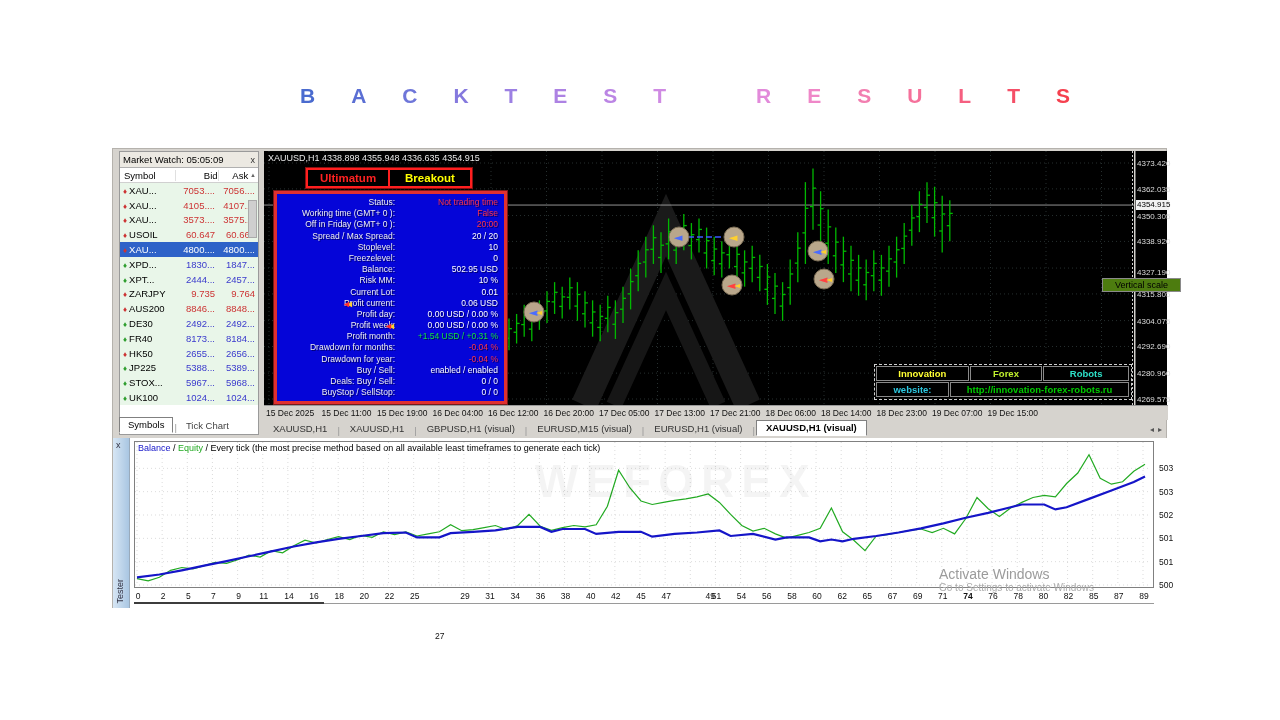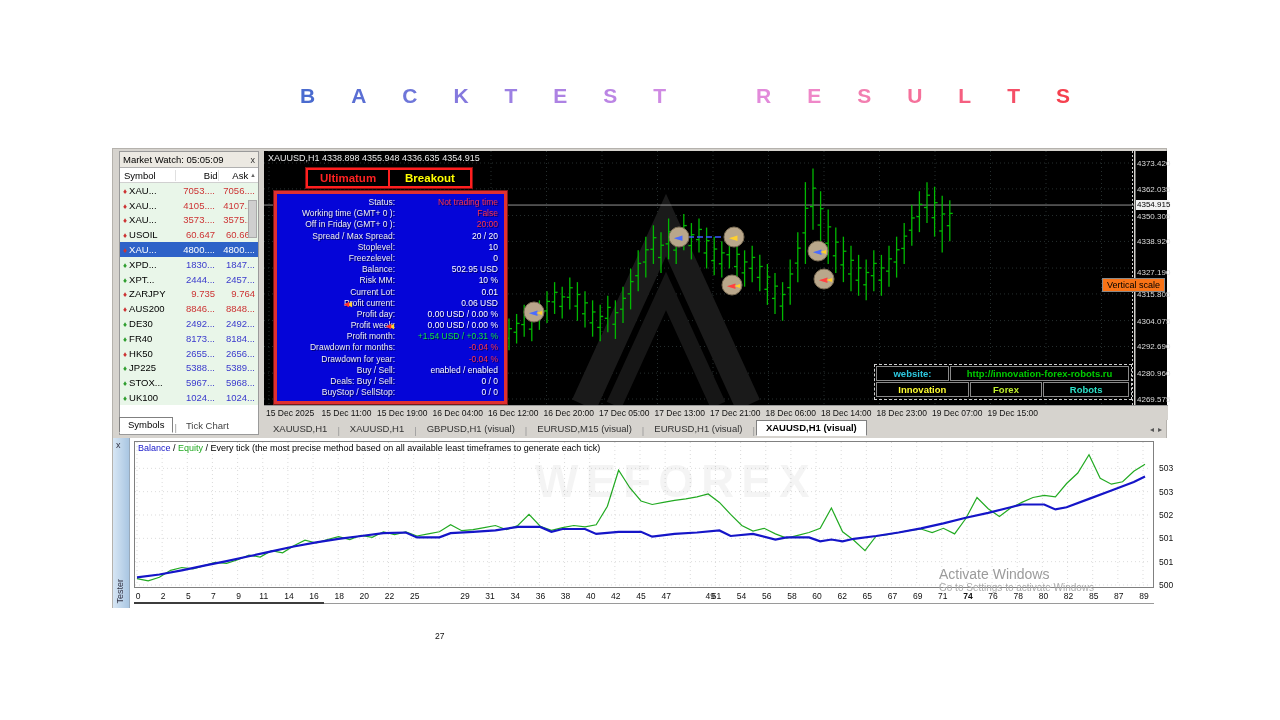--- a/index.html
+++ b/index.html
@@ -54,22 +54,22 @@
   
   .info-table{position:absolute;left:610px;top:213px;width:258px;z-index:6;border:1px dashed #cfcfcf;padding:1px;box-sizing:border-box;}
   .it-row{display:flex;height:16px;}
   .it-cell{background:#000;border:1px solid #8a8a8a;margin:0 1px 1px 0;display:flex;align-items:center;justify-content:center;
            font-size:9.5px;font-weight:bold;box-sizing:border-box;}
   
   .pscale{position:absolute;left:1022px;top:2px;width:32px;height:254px;background:#000;border-left:1px solid #666;box-sizing:border-box;}
   .ps-tick{position:absolute;left:1px;font-size:8px;color:#dcdcdc;white-space:nowrap;}
   .ps-cur{position:absolute;left:0;width:32px;background:#f2f2f2;color:#000;font-size:8px;text-align:left;padding-left:1px;
           height:10px;line-height:10px;z-index:3;}
-  .tooltip{position:absolute;left:989px;top:129px;background:#f97316;border:1px solid #8a8a8a;font-size:9px;color:#000;
-           padding:1px 4px;z-index:20;white-space:nowrap;}
+  .tooltip{position:absolute;left:989px;top:129px;background:#4d7c0f;border:1px solid #8a8a8a;font-size:9px;color:#000;
+           padding:1px 12px;z-index:20;white-space:nowrap;}
   
   .taxis{position:absolute;left:151px;top:256px;width:904px;height:14px;background:#d6d3ce;border-top:1px solid #9a9a9a;}
   .t-lab{position:absolute;top:2px;font-size:8.5px;color:#111;white-space:nowrap;}
   
   .ctabs{position:absolute;left:151px;top:271px;width:904px;height:16px;display:flex;align-items:flex-end;font-size:9.5px;color:#333;}
   .ctab{padding:1px 9px 2px 9px;white-space:nowrap;}
   .ctab.active{background:#fff;border:1px solid #808080;border-bottom:1px solid #fff;font-weight:bold;color:#000;}
   .cnav{position:absolute;right:2px;bottom:2px;font-size:8px;color:#555;letter-spacing:4px;}
   
   .tester{position:absolute;left:0;top:289px;width:1055px;height:170px;background:#fff;}
@@ -511,27 +511,27 @@
             <span class="lbl">Deals: Buy / Sell:</span>
             <span class="val vwhite">0 / 0</span>
           </div>
           <div class="ea-row">
             <span class="lbl">BuyStop / SellStop:</span>
             <span class="val vwhite">0 / 0</span>
           </div>
         </div>
       <div class="info-table" id="infoTable">
           <div class="it-row">
-            <div class="it-cell" style="color: rgb(45, 200, 224); width: 73px;">website:</div>
-            <div class="it-cell" style="color: rgb(0, 204, 0); width: 179px;">http://innovation-forex-robots.ru</div>
-          </div>
-          <div class="it-row">
             <div class="it-cell" style="color: rgb(255, 255, 51); width: 93px;">Innovation</div>
             <div class="it-cell" style="color: rgb(192, 240, 46); width: 73px;">Forex</div>
             <div class="it-cell" style="color: rgb(45, 224, 200); width: 86px;">Robots</div>
+          </div>
+          <div class="it-row">
+            <div class="it-cell" style="color: rgb(45, 200, 224); width: 73px;">website:</div>
+            <div class="it-cell" style="color: rgb(0, 204, 0); width: 179px;">http://innovation-forex-robots.ru</div>
           </div>
         </div>
       <div id="orderArrows">
           <span class="order-arrow" style="left: 78px; top: 148px;">◄</span>
           <span class="order-arrow" style="left: 120px; top: 170px;">◄</span>
         </div>
     </div>
 
     <div class="pscale" id="pscale">
         <div class="ps-tick" style="top: 8px;">4373.420</div>

